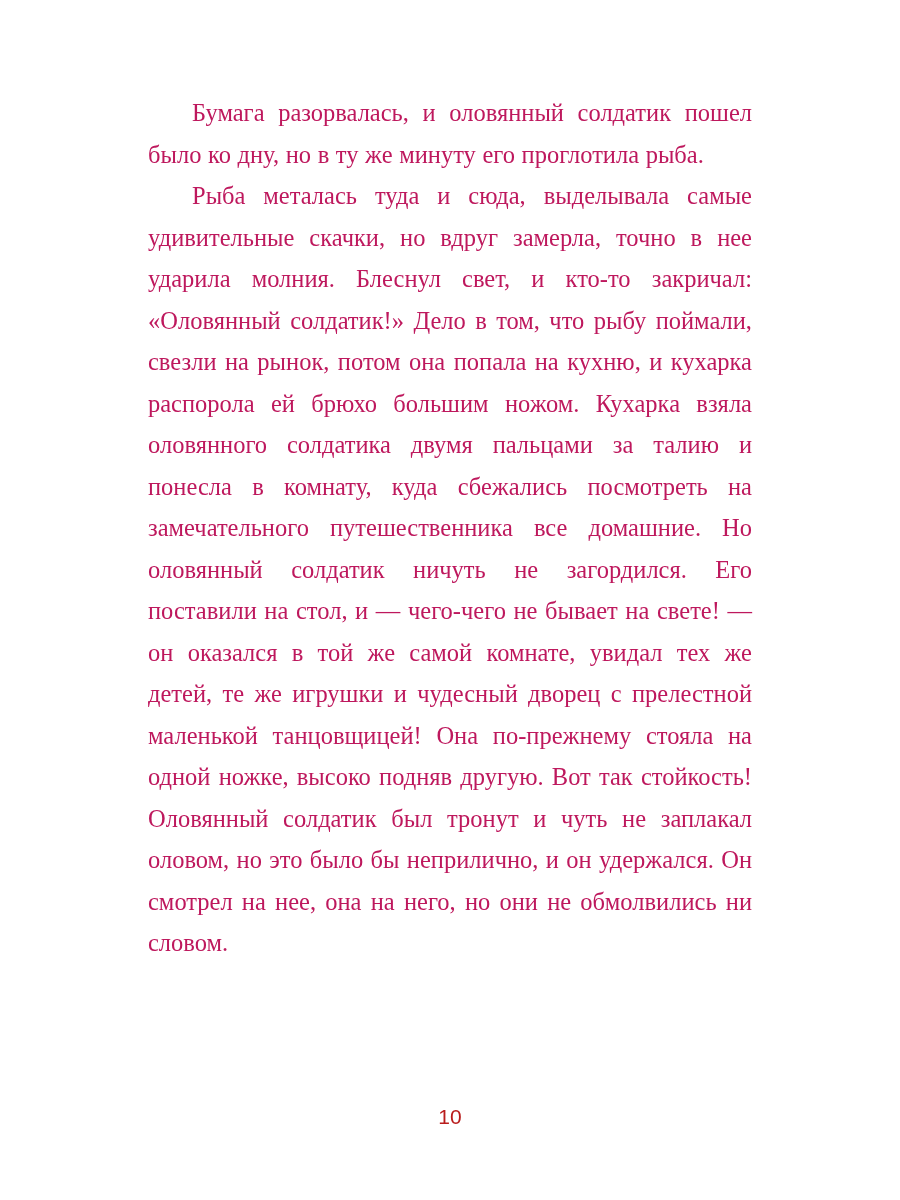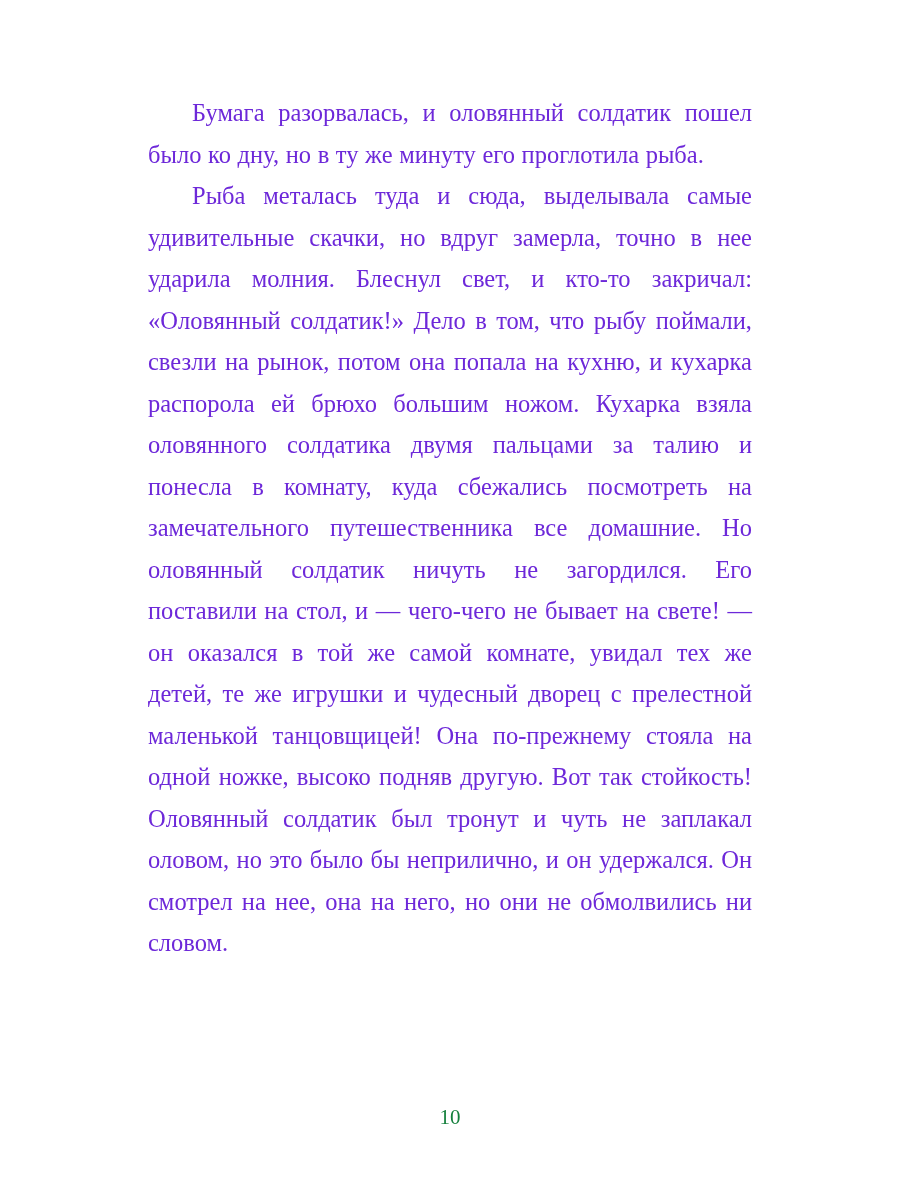--- a/index.html
+++ b/index.html
@@ -18,37 +18,37 @@
   .text-block {
     position: absolute;
     left: 148px;
     top: 92px;
     width: 604px;
   }
   .para {
     font-family: "Liberation Serif", "DejaVu Serif", serif;
     font-size: 24.5px;
     line-height: 41.5px;
-    color: #6d28d9;
+    color: #be185d;
     text-align: justify;
     text-align-last: left;
     text-indent: 44px;
     margin: 0;
     hyphens: manual;
     word-spacing: 0.02em;
   }
   .page-number {
     position: absolute;
     left: 0;
     right: 0;
     top: 1105px;
     text-align: center;
-    font-family: Liberation Serif, serif;
+    font-family: Liberation Sans, sans-serif;
     font-size: 21px;
-    color: #15803d;
+    color: #b91c1c;
   }
 </style>
 </head>
 <body>
 
 <div class="page">
   <div class="text-block">
     <p class="para">Бумага разорвалась, и оловянный солдатик пошел было ко дну, но в ту же минуту его проглотила рыба.</p>
     <p class="para">Рыба металась туда и сюда, выделывала самые удивительные скачки, но вдруг замерла, точно в нее ударила молния. Блеснул свет, и кто-то закричал: «Оловянный солдатик!» Дело в том, что рыбу поймали, свезли на рынок, потом она попала на кухню, и кухарка распорола ей брюхо большим ножом. Кухарка взяла оловянного солдатика двумя пальцами за талию и понесла в комнату, куда сбежались посмотреть на замечательного путешественника все домашние. Но оловянный солдатик ничуть не загордился. Его поставили на стол, и — чего-чего не бывает на свете! — он оказался в той же самой комнате, увидал тех же детей, те же игрушки и чудесный дворец с прелестной маленькой танцовщицей! Она по-прежнему стояла на одной ножке, высоко подняв другую. Вот так стойкость! Оловянный солдатик был тронут и чуть не заплакал оловом, но это было бы неприлично, и он удержался. Он смотрел на нее, она на него, но они не обмолвились ни словом.</p>
   </div>

